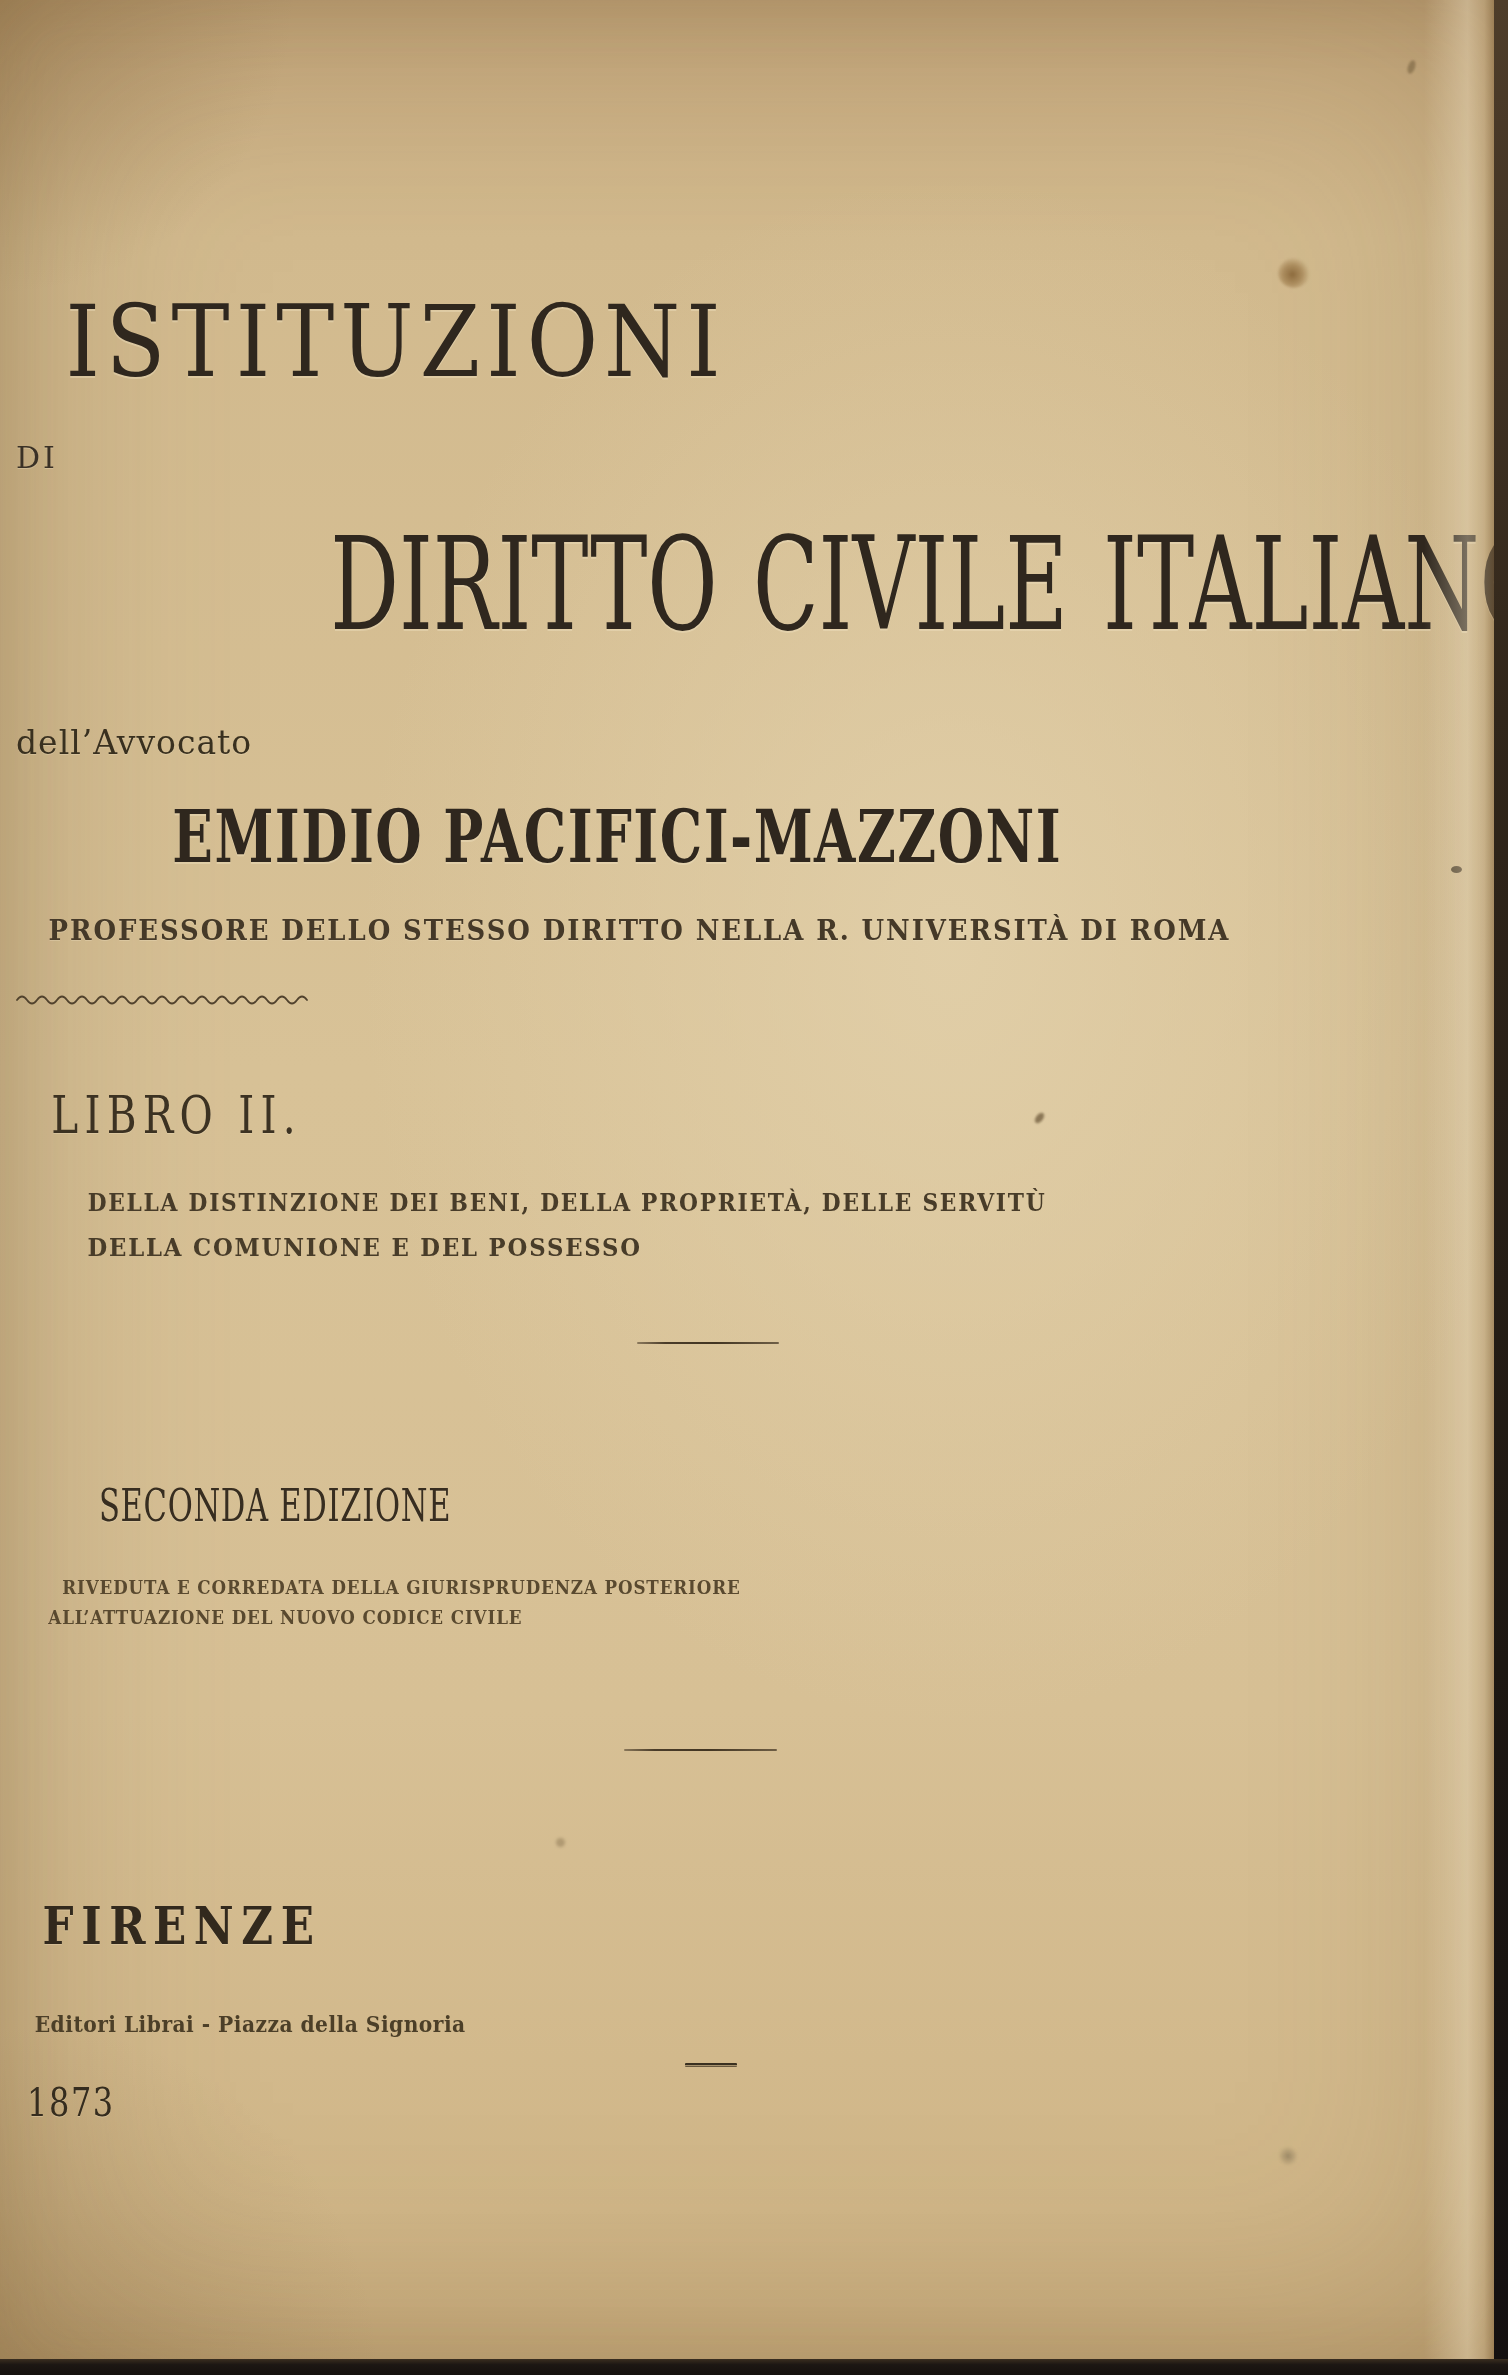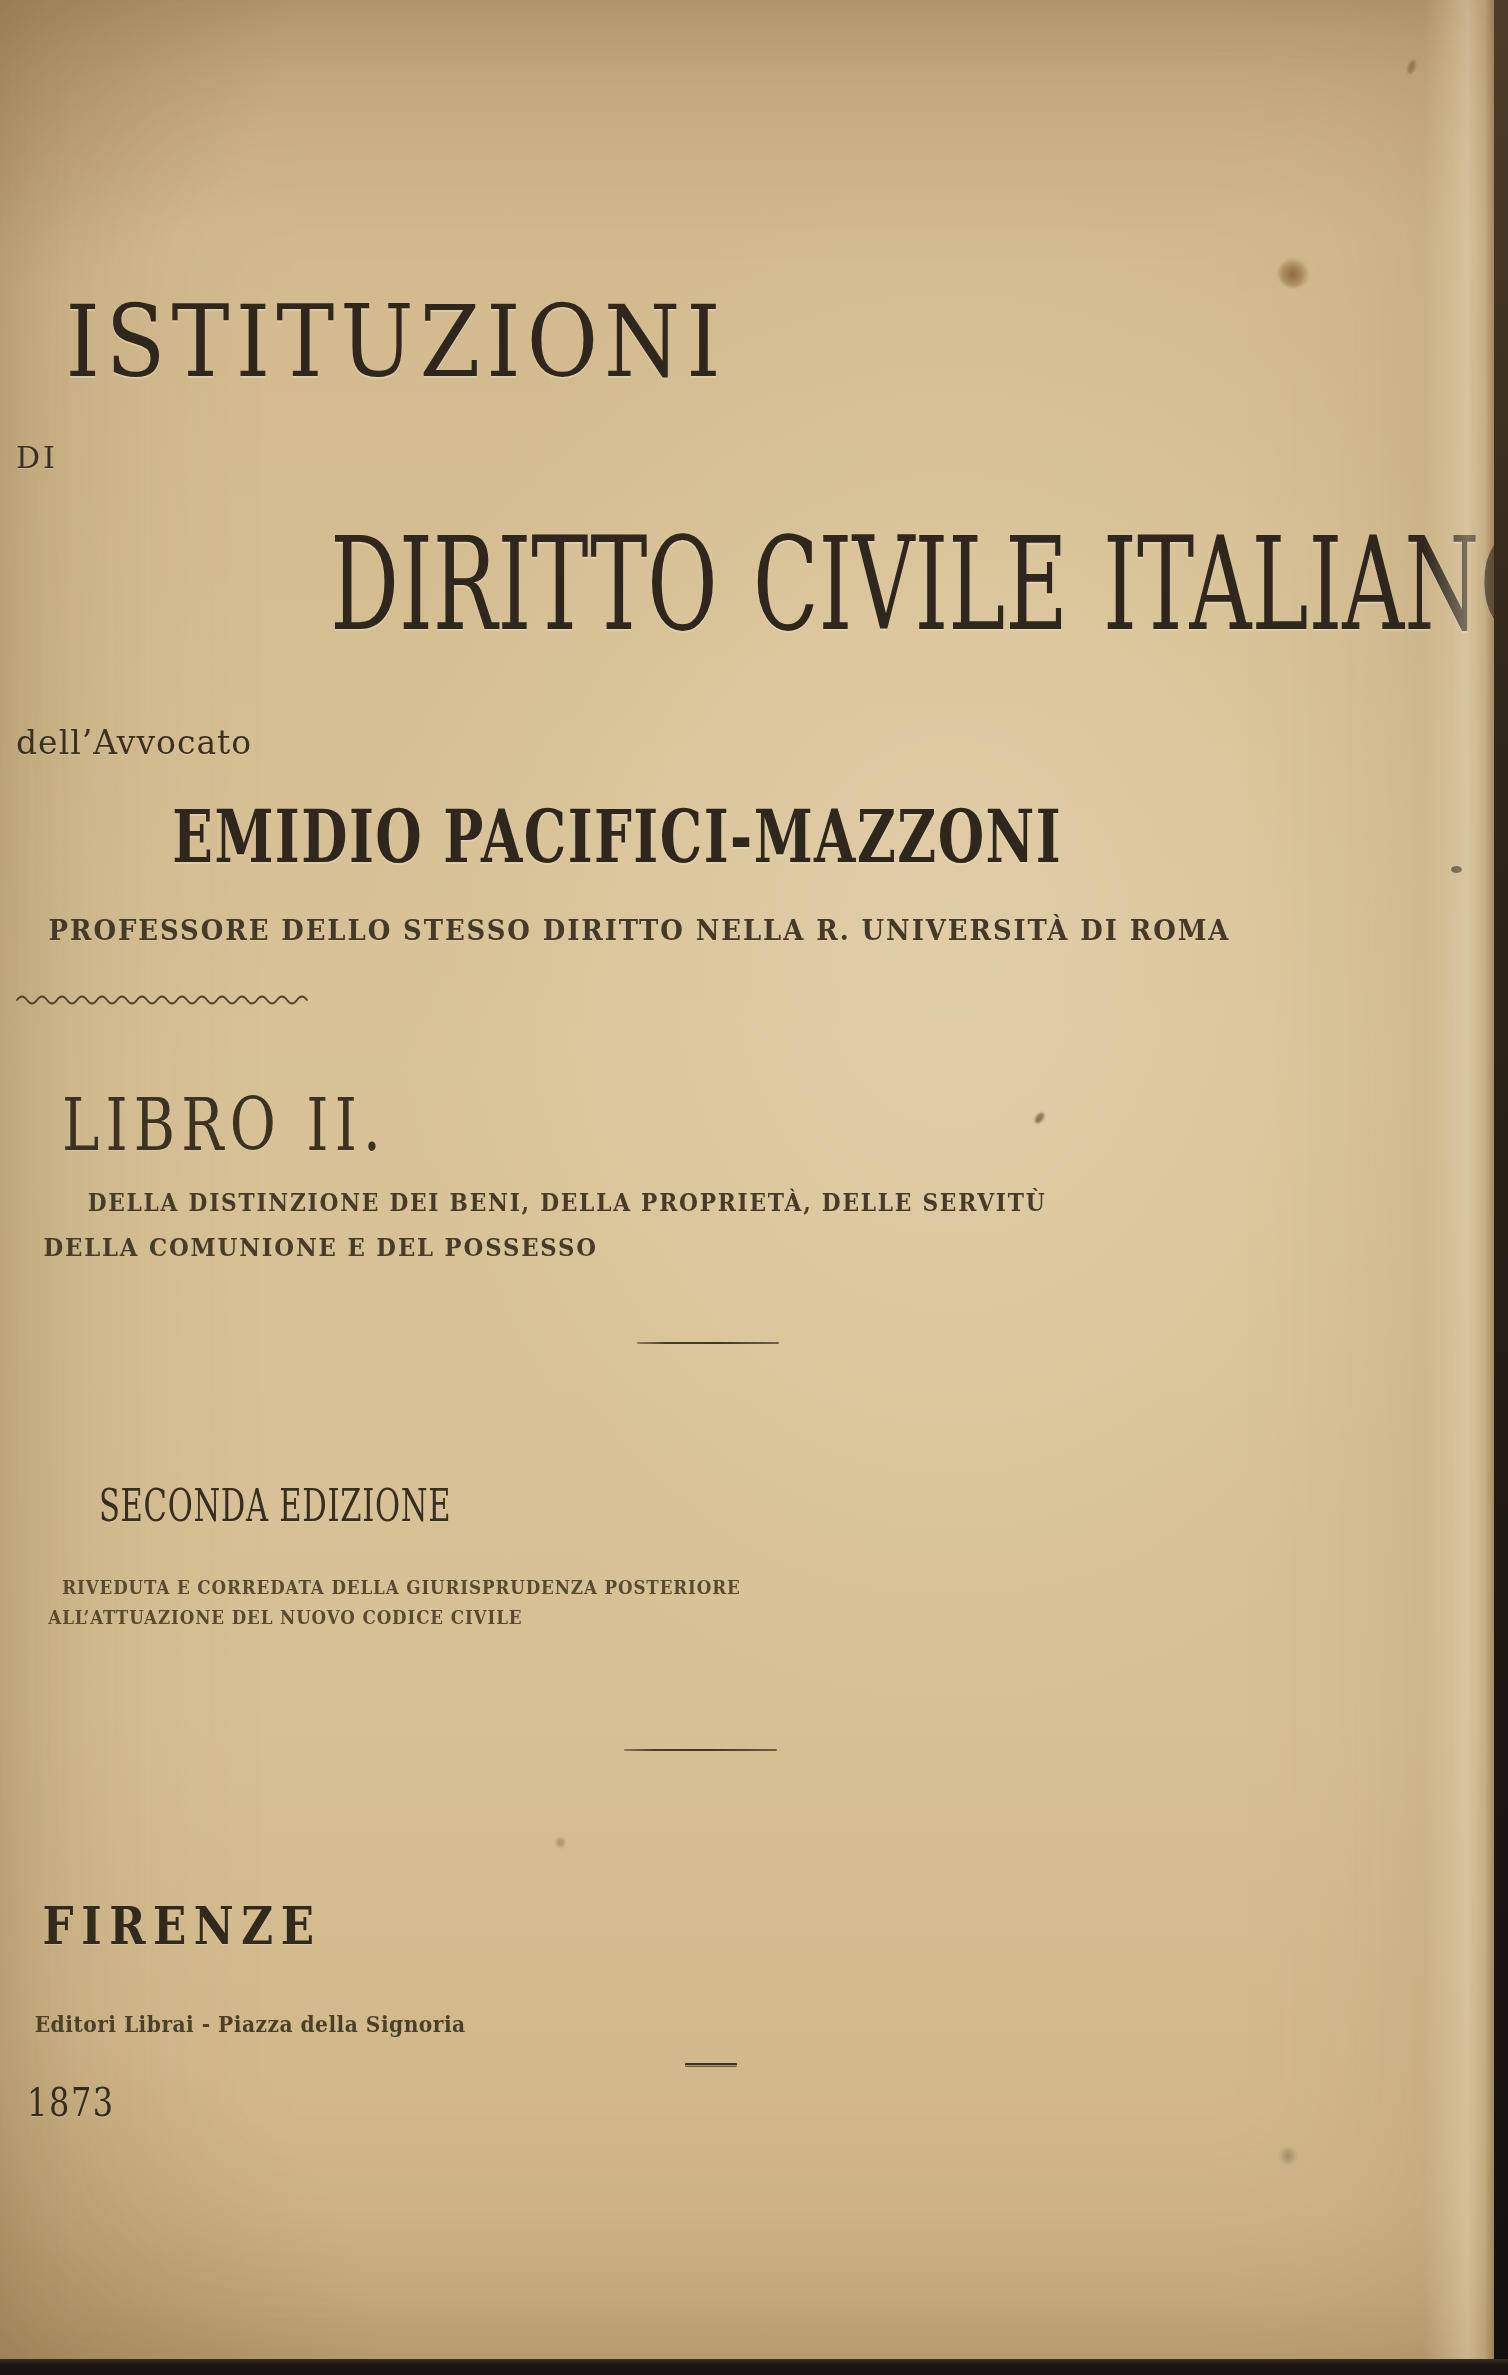--- a/index.html
+++ b/index.html
@@ -76,25 +76,25 @@
   .t-main      { top: 292px;  font-size: 100px; letter-spacing: 7px; }
   .t-main .squeeze { transform: scale(0.87, 1.0); }
   .t-di        { top: 443px;  font-size: 30px;  letter-spacing: 3px; color: #3a3126; }
   .t-sub       { top: 519px;  font-size: 130px; letter-spacing: 0px; word-spacing: 12px; }
   .t-sub .squeeze { transform: scale(0.66, 1.0); }
   .t-intro     { top: 726px;  font-size: 33px;  letter-spacing: 1px; color: #39301f; }
   .t-author    { top: 801px;  font-size: 72px;  font-weight: bold; letter-spacing: 2px; }
   .t-author .squeeze { transform: scale(0.74, 1.0); }
   .t-role      { top: 917px;  font-size: 27px;  font-weight: bold; letter-spacing: 2px; color: #453928; padding-left: 8px; }
   .t-role .squeeze { transform: scale(0.96, 1.0); }
-  .t-libro     { top: 1089px; font-size: 72px;  letter-spacing: 8px; color: #3c3222; }
+  .t-libro     { top: 1089px; font-size: 52px;  letter-spacing: 8px; color: #3c3222; }
   .t-libro .squeeze { transform: scale(0.78, 1.0); }
   .t-subt1     { top: 1190px; font-size: 25px;  font-weight: bold; letter-spacing: 2px; color: #483c29; }
   .t-subt1 .squeeze { transform: scale(0.87, 1.0); }
-  .t-subt2     { top: 1235px; font-size: 25px;  font-weight: bold; letter-spacing: 2px; color: #483c29; }
+  .t-subt2     { top: 1235px; font-size: 25px;  font-weight: bold; letter-spacing: 2px; color: #483c29; margin-left: 44px; }
   .t-subt2 .squeeze { transform: scale(0.91, 1.0); }
   .t-edition   { top: 1483px; font-size: 45px;  font-weight: normal; letter-spacing: 1px; color: #372d20; }
   .t-edition .squeeze { transform: scale(0.68, 1.0); }
   .t-note1     { top: 1578px; font-size: 19px;  font-weight: bold; letter-spacing: 1px; color: #59492f; }
   .t-note1 .squeeze { transform: scale(0.88, 1.0); }
   .t-note2     { top: 1608px; font-size: 19px;  font-weight: bold; letter-spacing: 1px; color: #59492f; }
   .t-note2 .squeeze { transform: scale(0.88, 1.0); }
   .t-city      { top: 1900px; font-size: 52px;  font-weight: bold; letter-spacing: 9px; color: #32291d; }
   .t-city .squeeze { transform: scale(0.84, 1.0); }
   .t-publisher { top: 1963px; font-size: 36px;  letter-spacing: 2px; color: #38301f; }

